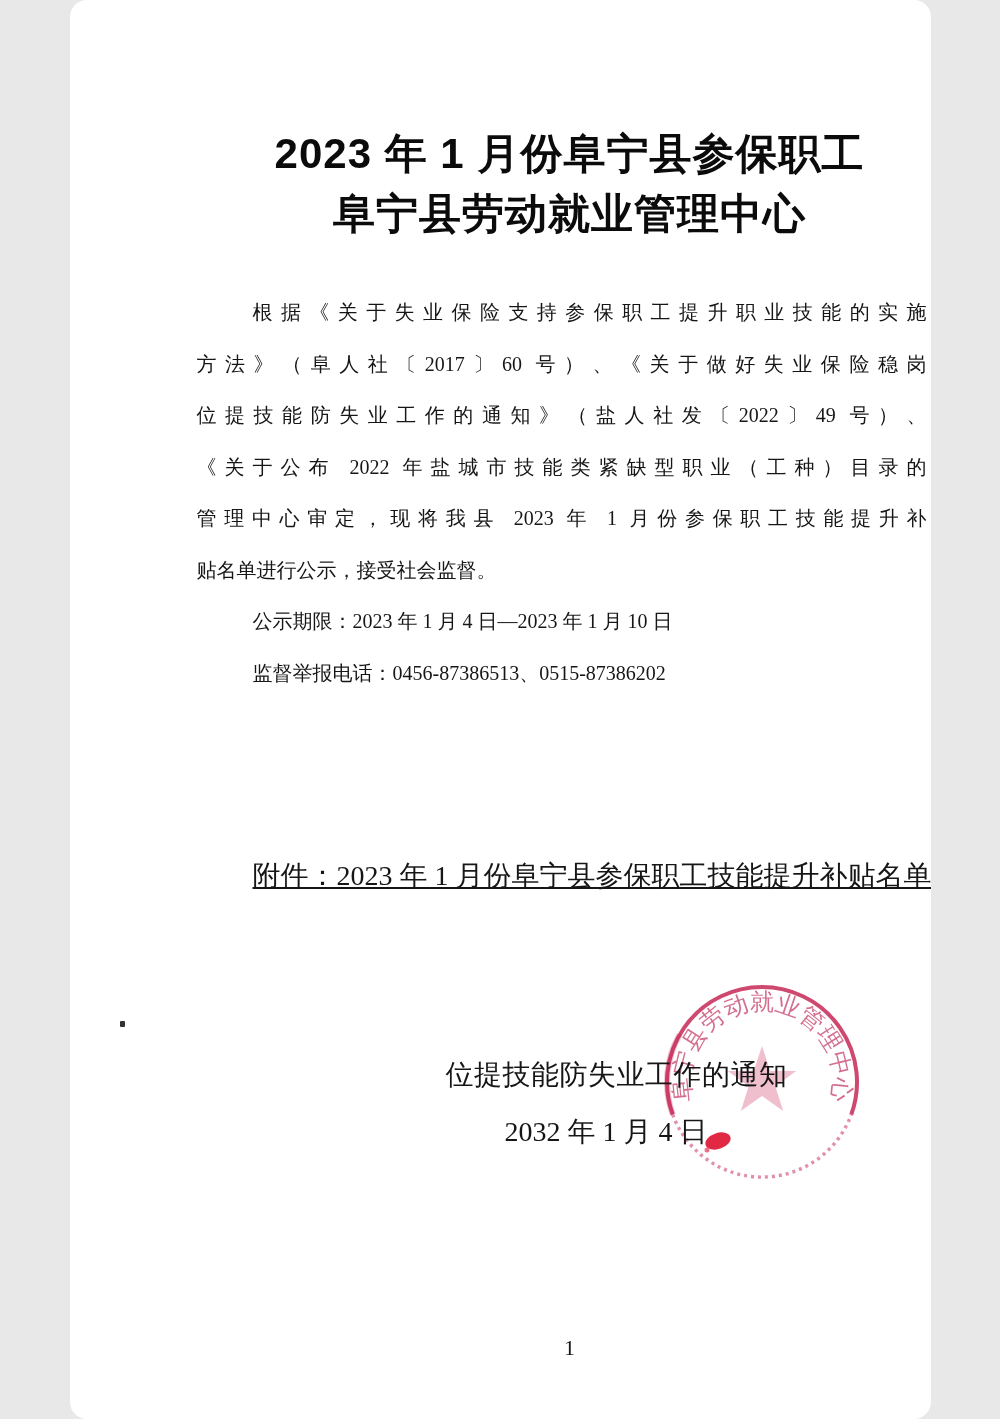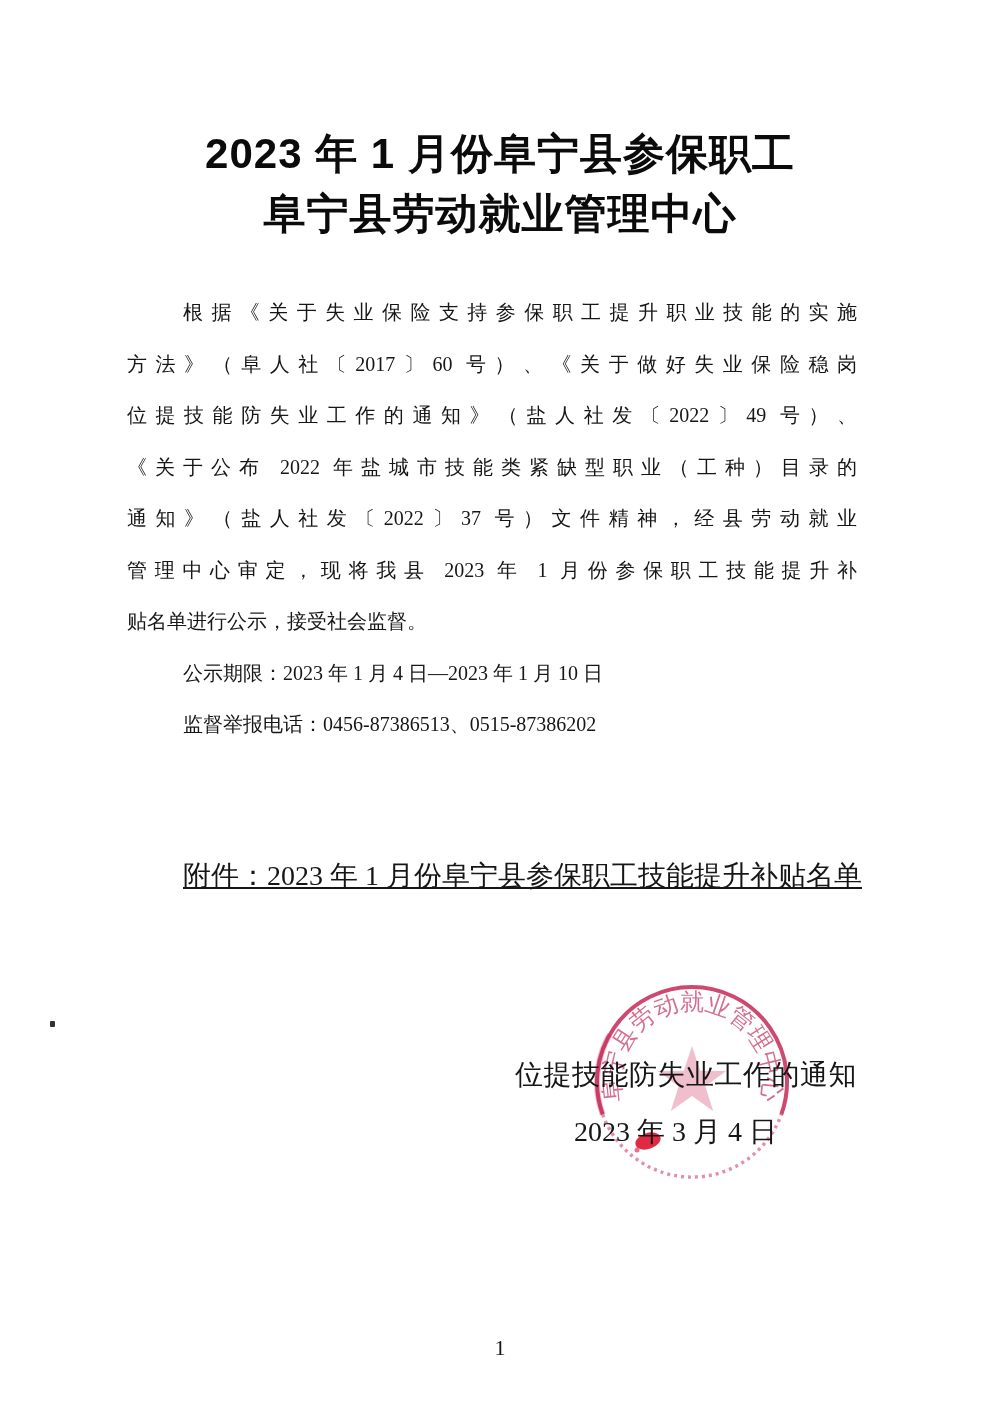--- a/index.html
+++ b/index.html
@@ -1,24 +1,25 @@
 <!DOCTYPE html>
 <html><head>
 <meta charset="utf-8">
 <style>
   html, body { margin: 0; padding: 0; background: #e8e8e8; }
   .page {
     position: relative;
-    width: 1000px;
+    width: 861px;
     height: 1419px;
     margin: 0 auto;
     background: #ffffff;
     overflow: hidden;
     font-family: "Liberation Serif", serif;
     color: #161616;
+    border-radius: 17px;
   }
   .title-block {
     position: absolute;
     top: 124px; left: 0; width: 1000px;
     text-align: center;
     font-family: "Liberation Sans", sans-serif;
     font-weight: 700;
     font-size: 42px;
     line-height: 60px;
     color: #0b0b0b;
@@ -94,21 +95,20 @@
   <div class="title-block">
     <div>2023 年 1 月份阜宁县参保职工</div>
     <div>阜宁县劳动就业管理中心</div>
   </div>
 
   <div class="body-block">
     <div class="jline indent">根据《关于失业保险支持参保职工提升职业技能的实施</div>
     <div class="jline">方法》（阜人社〔2017〕60 号）、《关于做好失业保险稳岗</div>
     <div class="jline">位提技能防失业工作的通知》（盐人社发〔2022〕49 号）、</div>
     <div class="jline">《关于公布 2022 年盐城市技能类紧缺型职业（工种）目录的</div>
-    <div class="jline">通知》（盐人社发〔2022〕37 号）文件精神，经县劳动就业</div>
     <div class="jline">管理中心审定，现将我县 2023 年 1 月份参保职工技能提升补</div>
     <div>贴名单进行公示，接受社会监督。</div>
     <div class="indent">公示期限：2023 年 1 月 4 日—2023 年 1 月 10 日</div>
     <div class="indent">监督举报电话：0456-87386513、0515-87386202</div>
   </div>
 
   <div class="attachment-block indent">附件：2023 年 1 月份阜宁县参保职工技能提升补贴名单</div>
 
   <svg class="seal" viewBox="0 0 200 200" width="200" height="200" aria-hidden="true">
     <defs>
@@ -124,19 +124,19 @@
       <path id="sealArcPath" d="M 30.5 118.6 A 72 72 0 1 1 169.5 118.6" fill="none"></path>
       <text font-size="24" text-anchor="middle" fill="#c94b73" opacity="0.8">
         <textPath href="#sealArcPath" startOffset="50%">阜宁县劳动就业管理中心</textPath>
       </text>
       <ellipse cx="56" cy="159" rx="13" ry="8" transform="rotate(-18 56 159)" fill="#e01535" opacity="0.92"></ellipse>
       <circle cx="45" cy="168" r="2.5" fill="#e01535" opacity="0.6"></circle>
     </g>
   </svg>
 
   <div class="sig-org">位提技能防失业工作的通知</div>
-  <div class="sig-date">2023 年 3 月 4 日</div>
+  <div class="sig-date">2032 年 1 月 4 日</div>
 
   <div class="ink-speck"></div>
 
   <div class="page-number">1</div>
 
 </div>
 
 </body></html>

